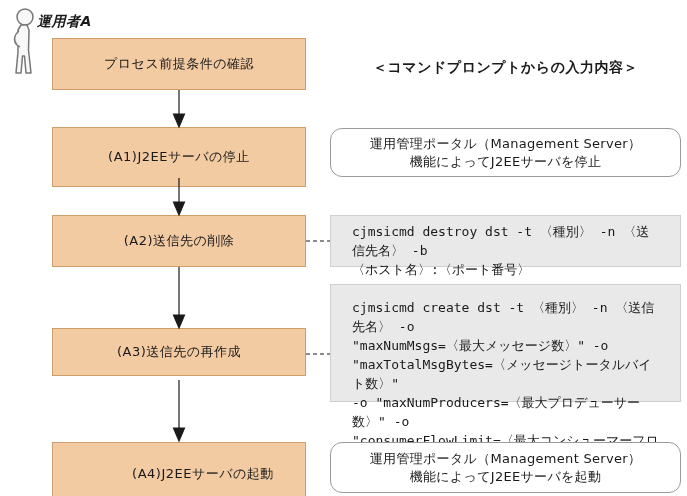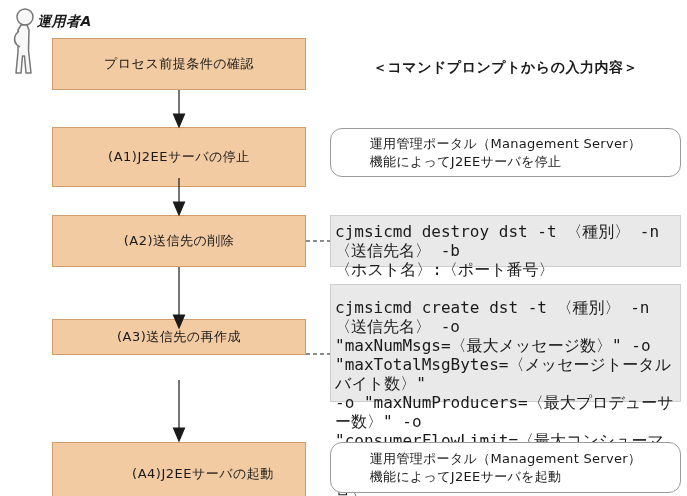--- a/index.html
+++ b/index.html
@@ -15,31 +15,31 @@
     font-size:14px;font-weight:bold;letter-spacing:.5px;margin-top:40px;}
 
   
   .step{position:absolute;left:52px;width:254px;box-sizing:border-box;
     background:var(--step_fill,#f3cba3);border:1px solid var(--step_border,#cf9e6b);
     display:flex;align-items:center;justify-content:center;
     font-size:13px;letter-spacing:.5px;text-align:center;}
   .s1{top:38px;height:52px;text-align:center;}
   .s2{top:127px;height:60px;}
   .s3{top:215px;height:52px;text-align:right;}
-  .s4{top:319px;height:36px;}
+  .s4{top:328px;height:48px;}
   .s5{top:442px;height:64px;padding-left:48px;}
 
   
   .ann{position:absolute;left:330px;width:351px;box-sizing:border-box;white-space:pre-line;}
   .rounded{background:var(--callout_fill,#ffffff);border:1px solid var(--callout_border,#9a9a9a);
-    border-radius:12px;display:flex;align-items:center;justify-content:center;
+    border-radius:12px;display:flex;align-items:center;justify-content:center;text-align:center;
     font-size:13px;line-height:18px;letter-spacing:.3px;}
   .command{background:var(--command_fill,#e9e9e9);border:1px solid var(--command_border,#cfcfcf);
     font-family:"DejaVu Sans Mono","Liberation Mono",monospace;
-    font-size:16px;line-height:19px;padding:6px 4px;text-align:left;letter-spacing:0;}
+    font-size:13px;line-height:19px;padding:6px 21px;text-align:left;letter-spacing:0;}
   .a1{top:128px;height:49px;}
   .a2{top:215px;height:52px;}
   .a3{top:284px;height:118px;padding-top:13px;}
   .a4{top:442px;height:51px;}
 
   
   .overlay{position:absolute;left:0;top:0;width:687px;height:496px;pointer-events:none;}
 </style>
 </head>
 <body>

